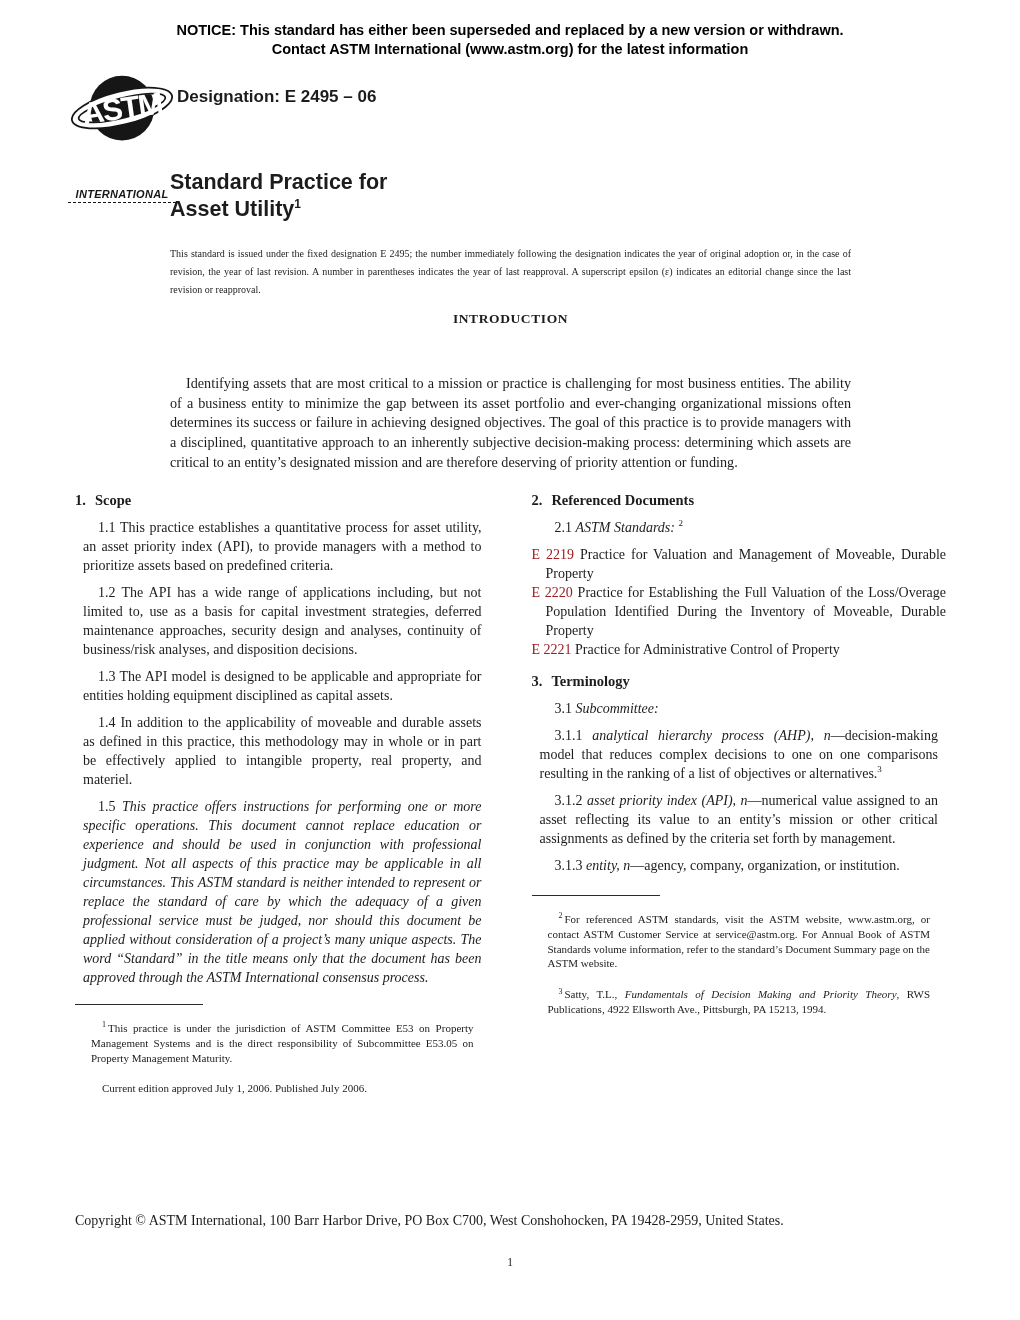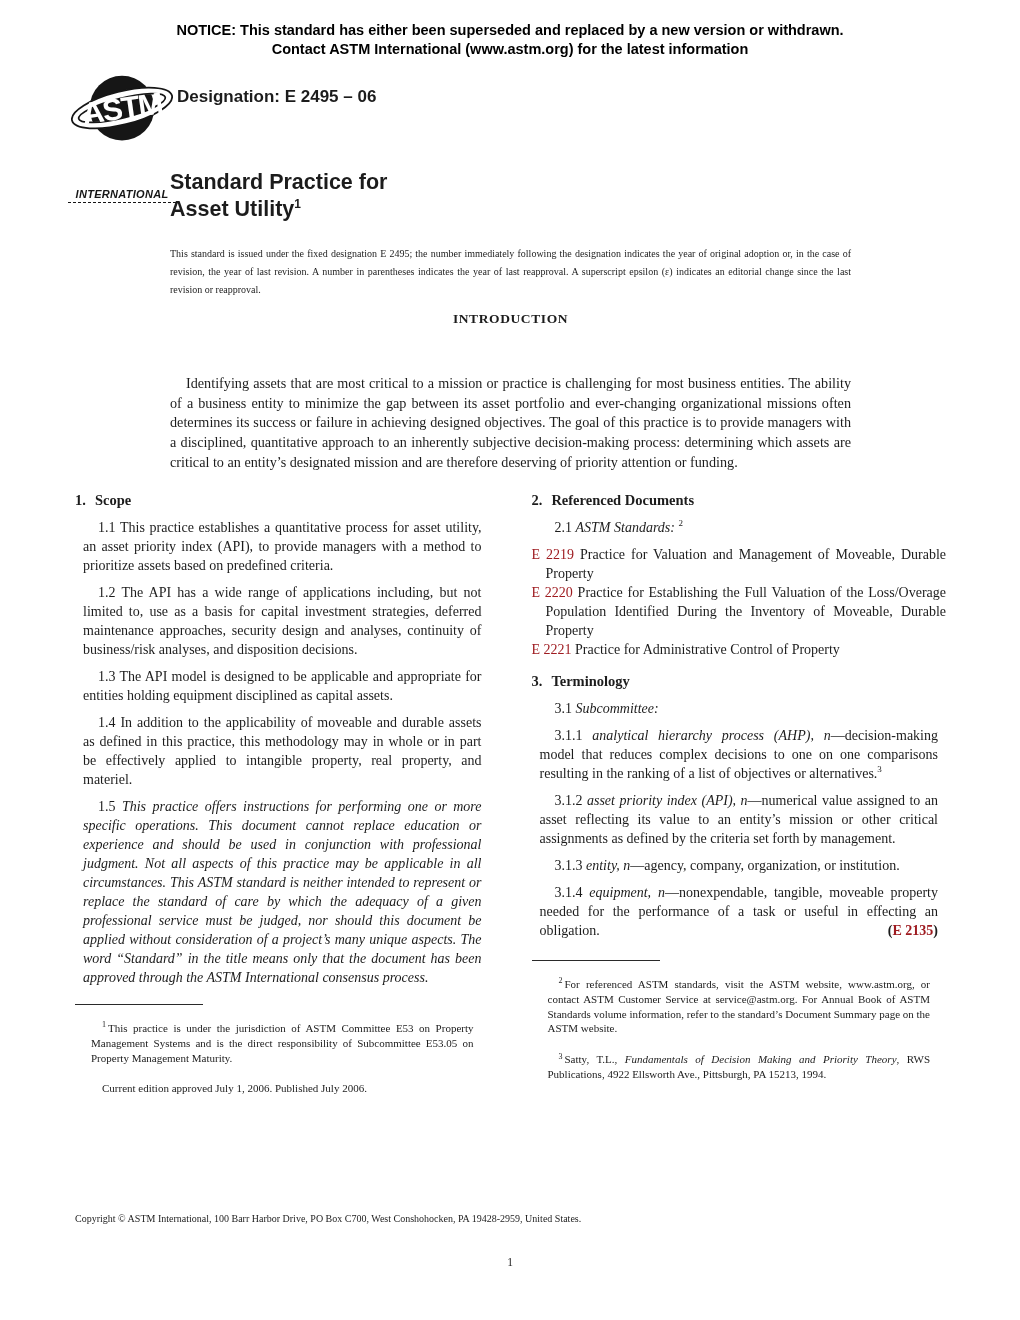--- a/index.html
+++ b/index.html
@@ -73,21 +73,21 @@
 
   .def-last { position:relative; }
   .ref-line { position:absolute; right:0; bottom:0; font-weight:700; }
   .ref-code { color:#9e1b20; font-weight:700; }
 
   .fn-block { margin-top:17px; }
   .fn-rule { width:128px; border-top:1px solid #2a2a2a; margin:0 0 10px 0; }
   .fn { font-size:11px; line-height:14.8px; text-align:justify; text-indent:11px; margin:16px; }
   .fn sup { font-size:8px; margin-right:2px; }
 
-  .copyright-line { position:absolute; left:75px; top:1213px; font-size:10px; }
+  .copyright-line { position:absolute; left:75px; top:1213px; font-size:14px; }
   .page-number { position:absolute; left:0; top:1256px; width:100%; text-align:center; font-size:11.5px; }
 </style>
 </head>
 <body>
 
 <div class="page">
 
   <div class="notice-banner">
     <div>NOTICE: This standard has either been superseded and replaced by a new version or withdrawn.</div>
     <div>Contact ASTM International (www.astm.org) for the latest information</div>
@@ -145,21 +145,20 @@
       <p class="std-item"><span class="std-code">E 2220</span> <span>Practice for Establishing the Full Valuation of the Loss/Overage Population Identified During the Inventory of Moveable, Durable Property</span></p>
       <p class="std-item"><span class="std-code">E 2221</span> <span>Practice for Administrative Control of Property</span></p>
 
       <h3 class="section-heading not-first"><span>3.</span><span class="sh-label">Terminology</span></h3>
 
       <p class="para"><span class="pnum">3.1</span> <span class="italic">Subcommittee:</span></p>
 
       <p class="para"><span class="pnum">3.1.1</span> <span class="italic">analytical hierarchy process (AHP), n</span><span>—decision-making model that reduces complex decisions to one on one comparisons resulting in the ranking of a list of objectives or alternatives.</span><sup>3</sup></p>
       <p class="para"><span class="pnum">3.1.2</span> <span class="italic">asset priority index (API), n</span><span>—numerical value assigned to an asset reflecting its value to an entity’s mission or other critical assignments as defined by the criteria set forth by management.</span></p>
       <p class="para"><span class="pnum">3.1.3</span> <span class="italic">entity, n</span><span>—agency, company, organization, or institution.</span></p>
-      <p class="para def-last"><span class="pnum">3.1.4</span> <span class="italic">equipment, n</span><span>—nonexpendable, tangible, moveable property needed for the performance of a task or useful in effecting an obligation.</span><span class="ref-line"><span>(</span><span class="ref-code">E 2135</span><span>)</span></span></p>
 
       <div class="fn-block" style="margin-top:20px;">
         <div class="fn-rule"></div>
         <p class="fn"><sup>2</sup><span>For referenced ASTM standards, visit the ASTM website, www.astm.org, or contact ASTM Customer Service at service@astm.org. For Annual Book of ASTM Standards volume information, refer to the standard’s Document Summary page on the ASTM website.</span></p>
         <p class="fn"><sup>3</sup><span>Satty, T.L., </span><span class="italic">Fundamentals of Decision Making and Priority Theory</span><span>, RWS Publications, 4922 Ellsworth Ave., Pittsburgh, PA 15213, 1994.</span></p>
       </div>
     </div>
 
   </div>
 

